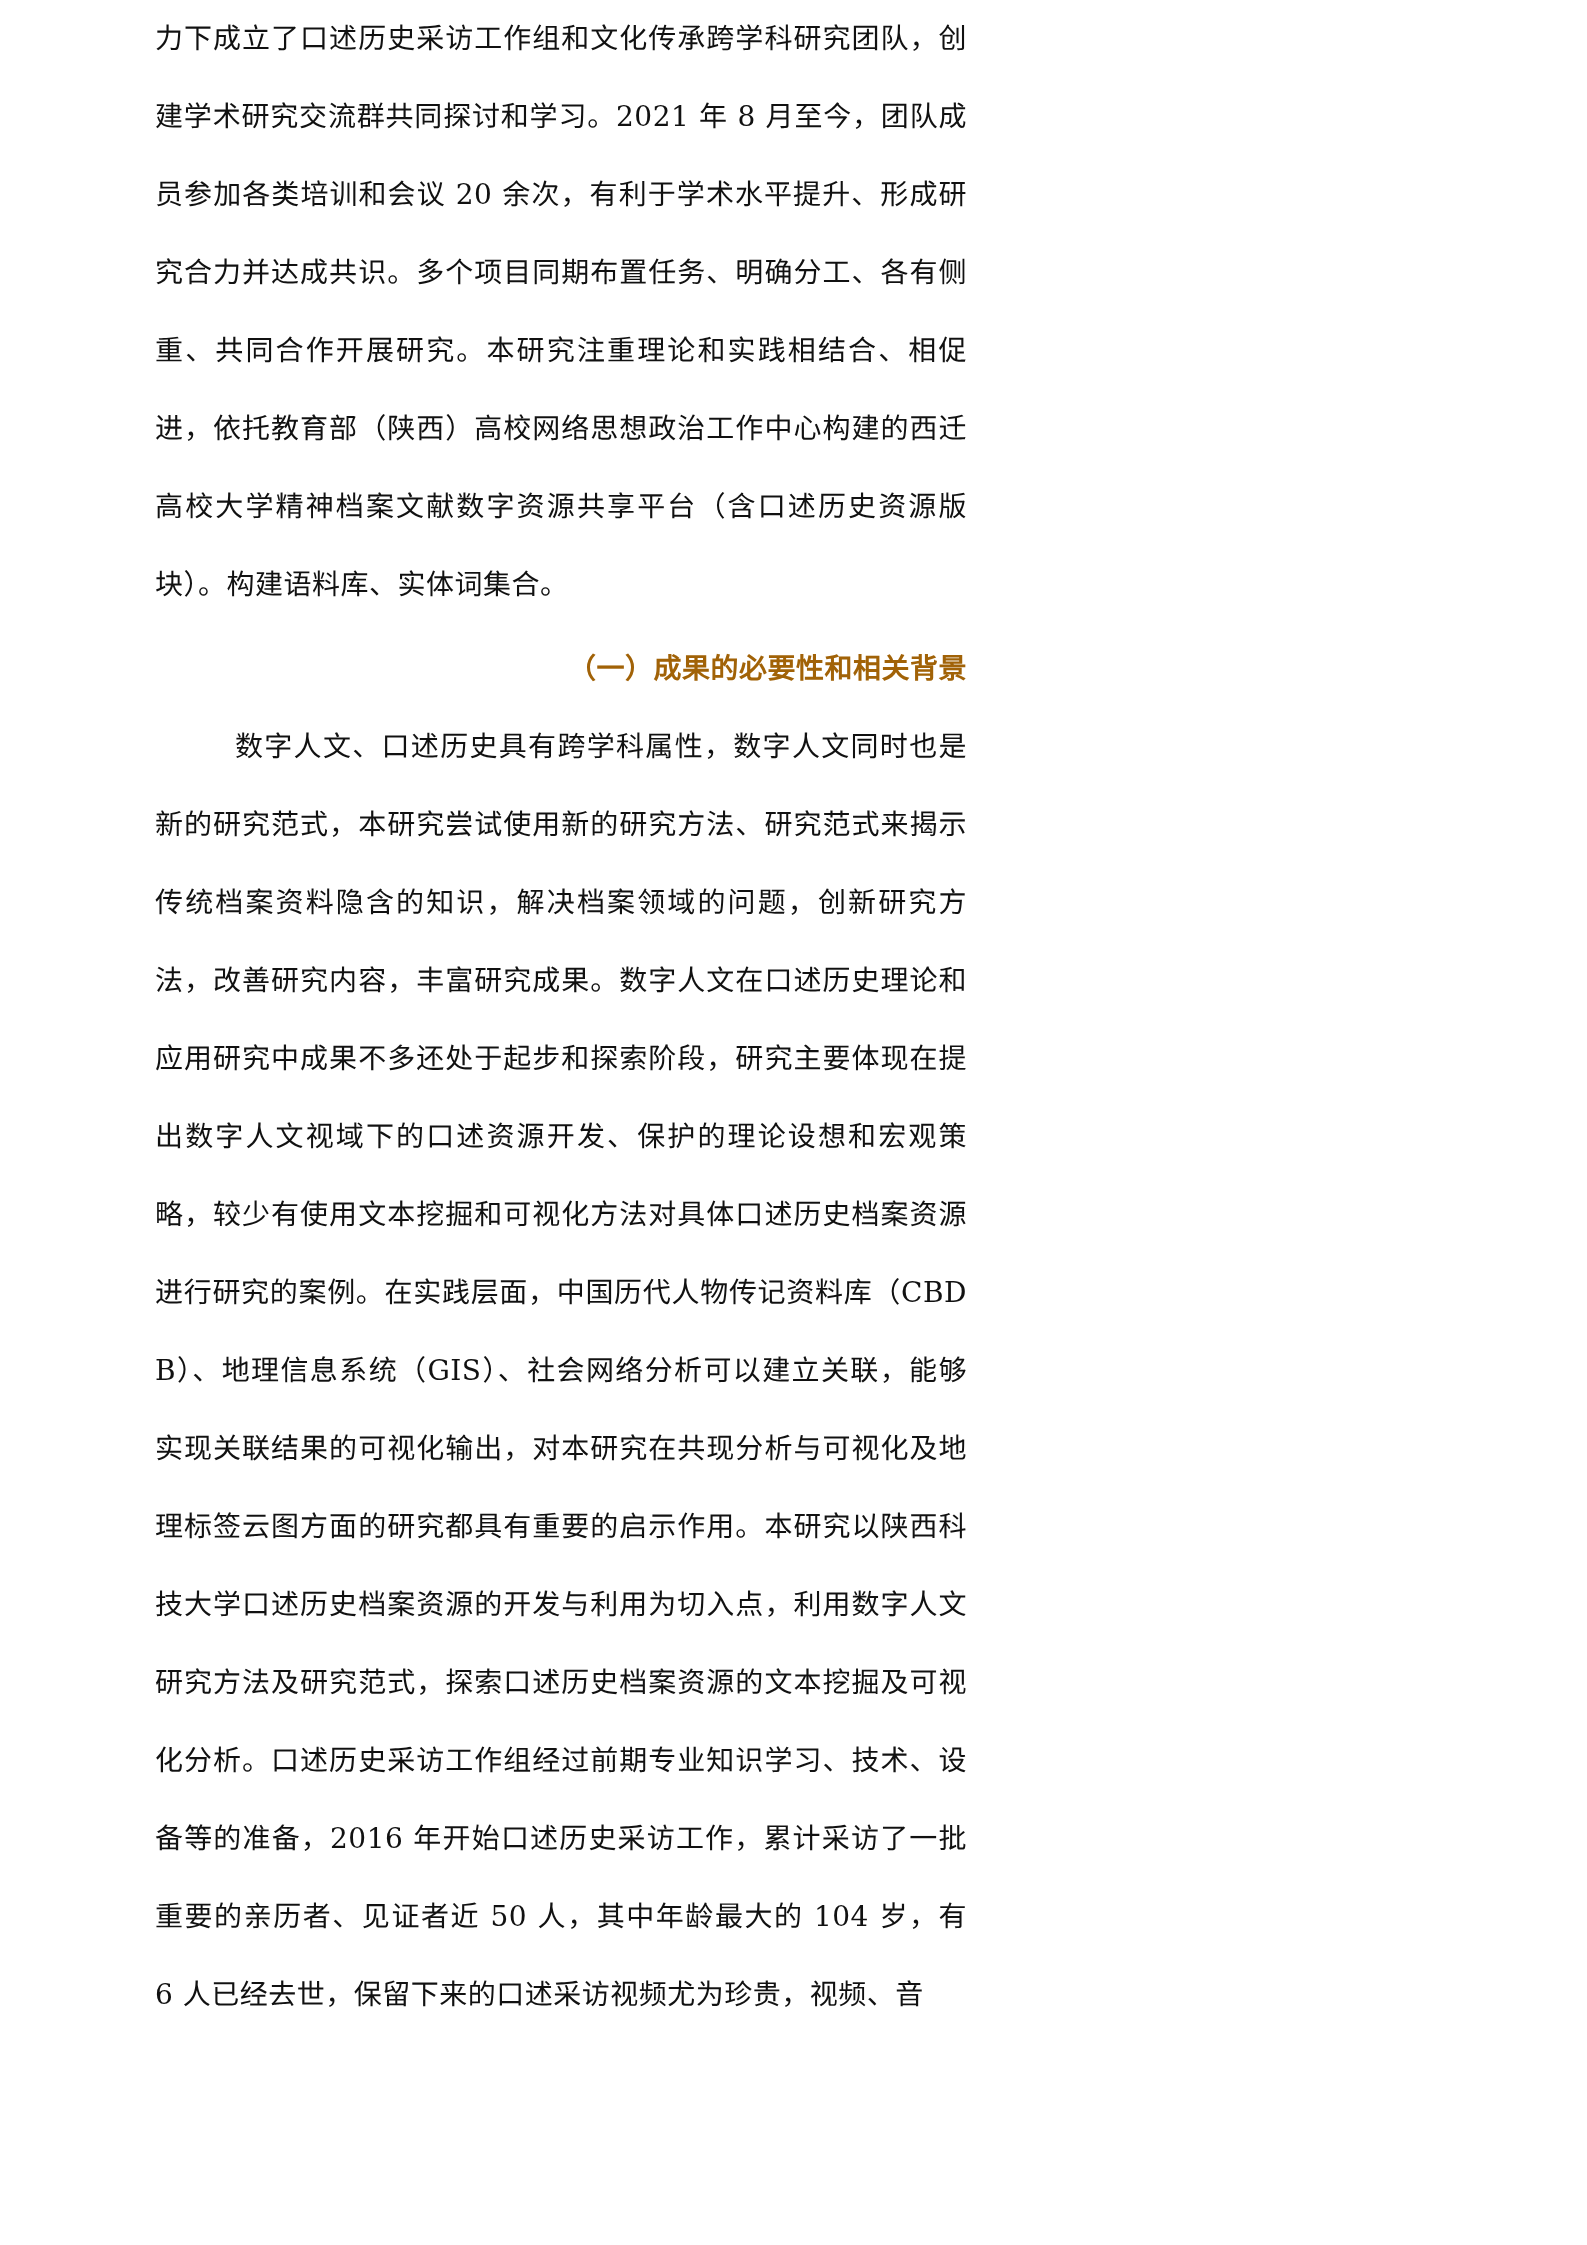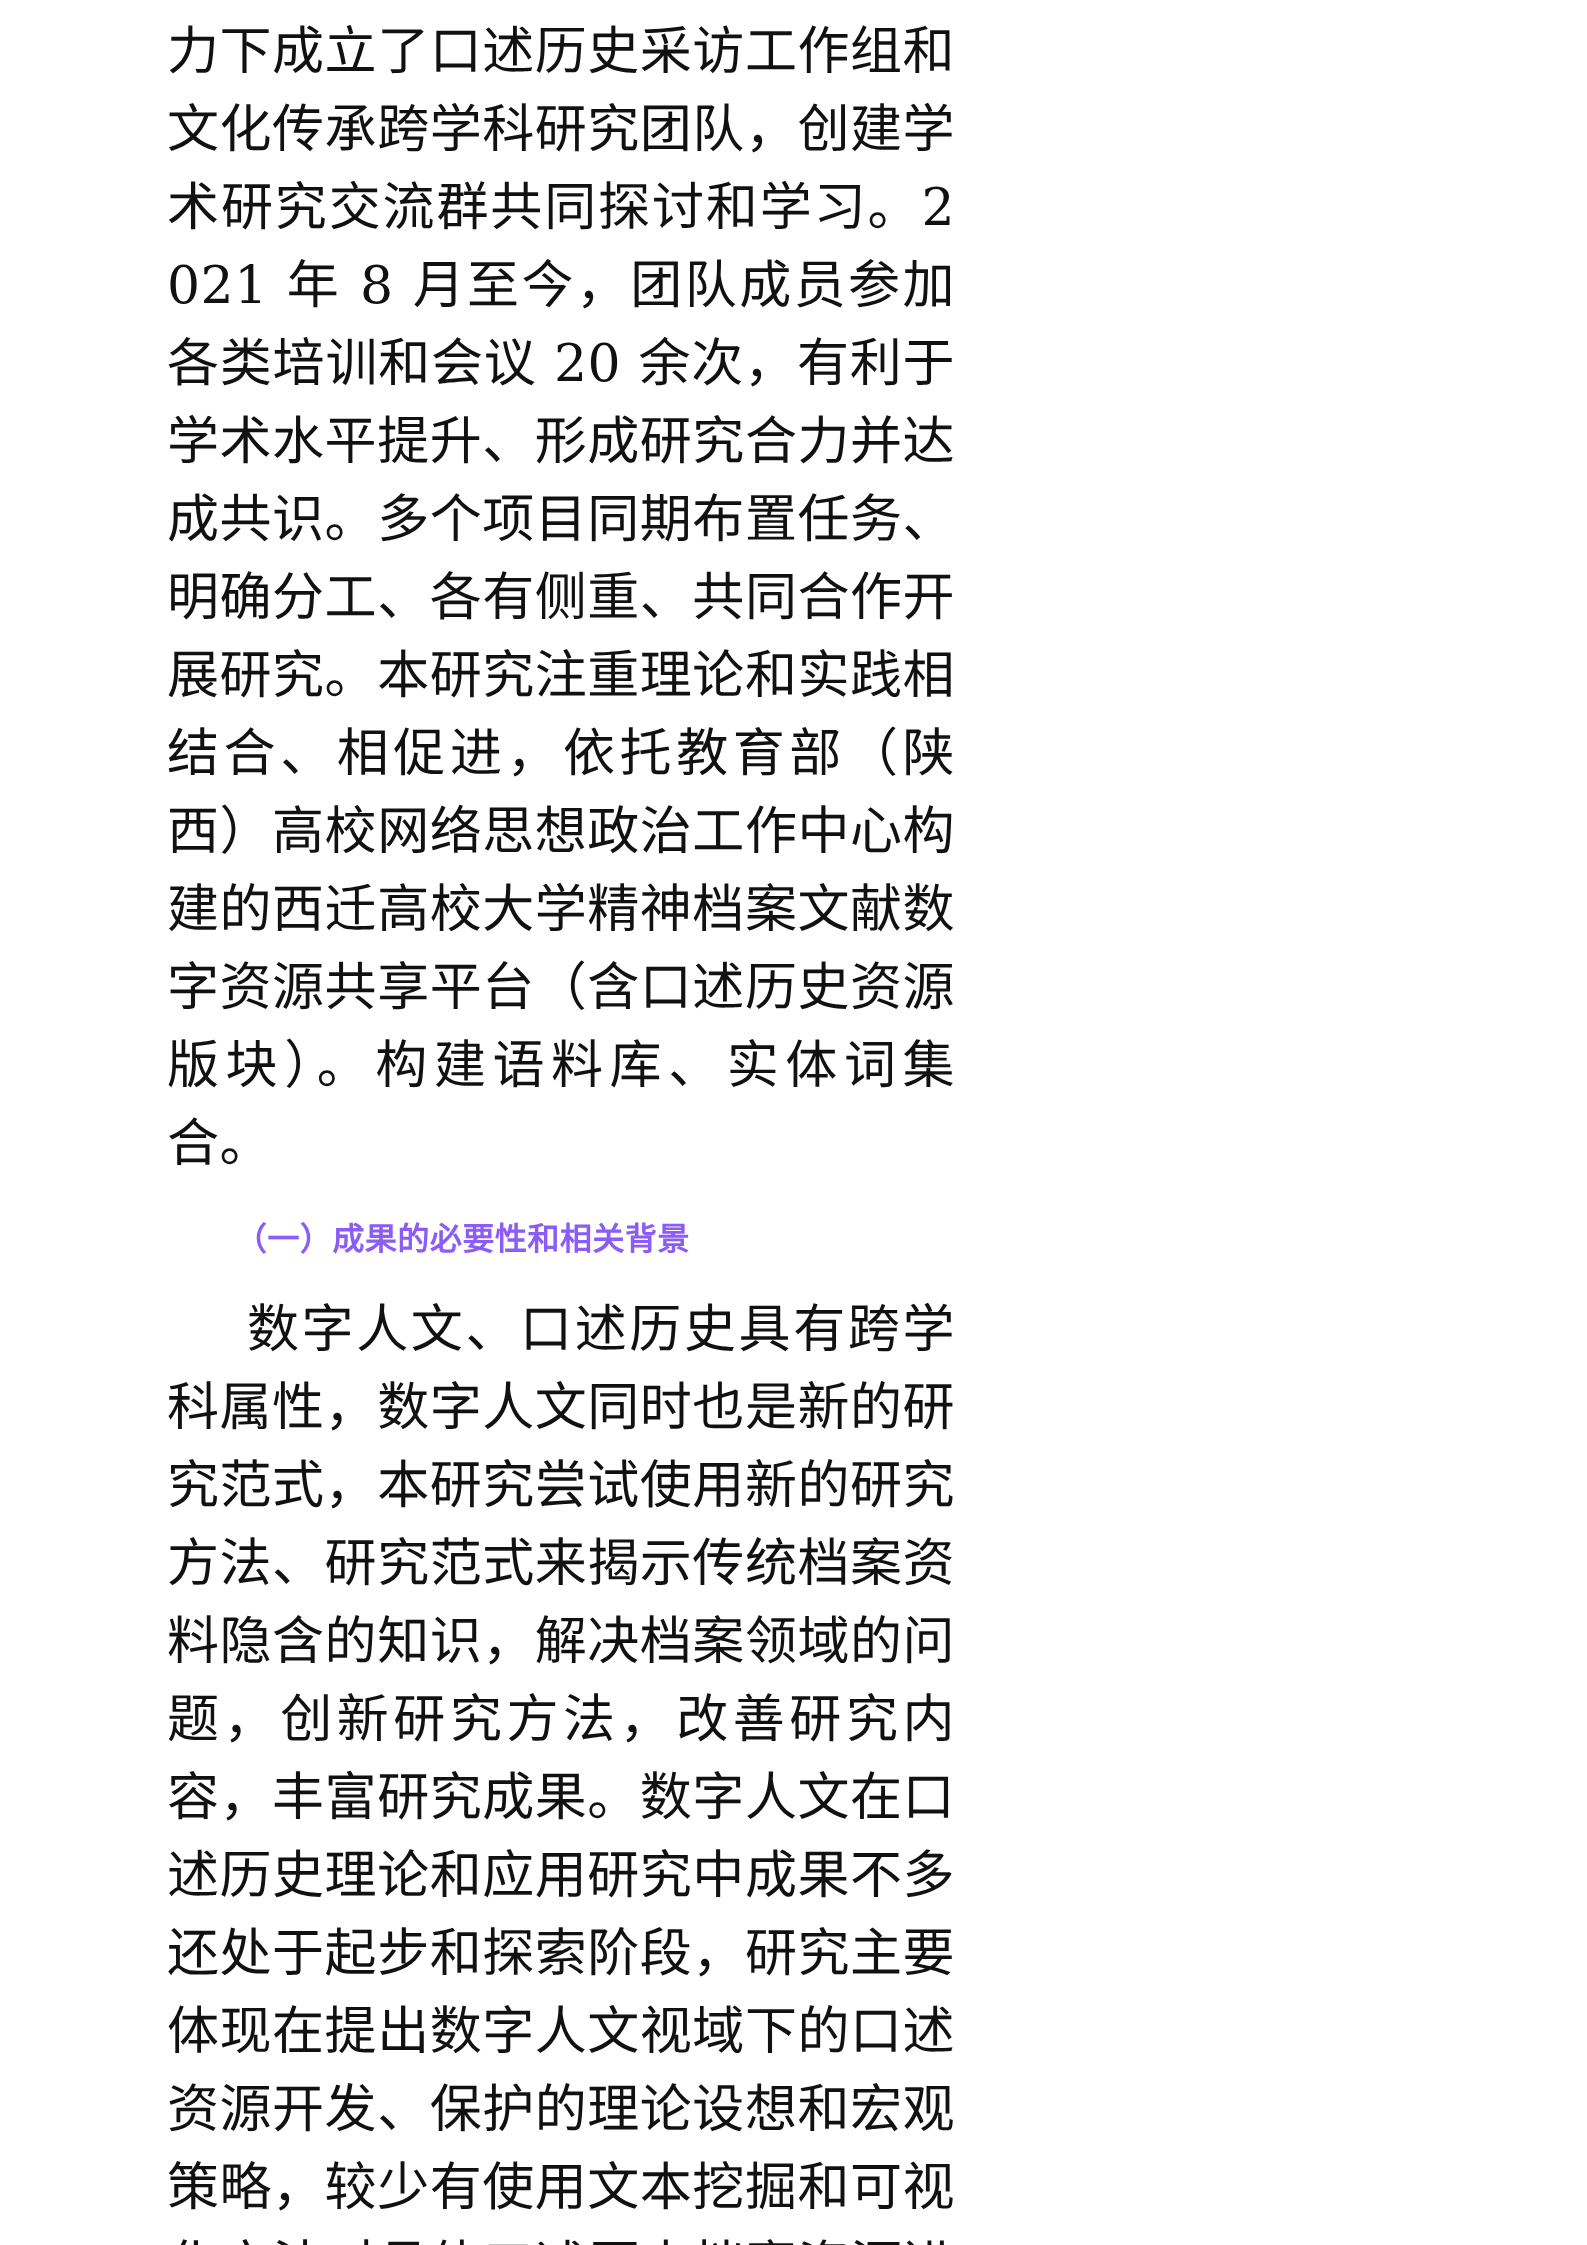--- a/index.html
+++ b/index.html
@@ -23,27 +23,27 @@
     left: 155px;
     top: 0px;
     width: 812px;
     color: #000000;
     font-family: "DejaVu Serif", "Liberation Serif", serif;
   }
 
   
   .para {
     font-family: "DejaVu Serif", "Liberation Serif", serif;
-    font-size: 52px;
+    font-size: 28px;
     line-height: 78px;
     text-align: justify;
     text-justify: inter-character;
     text-align-last: left;
     letter-spacing: 0.5px;
-    margin: 12px;
+    margin: 0;
     word-break: break-all;
     color: #111111;
   }
 
   .para.indent {
     text-indent: 80px;
   }
 
   .para.first {
     
@@ -59,28 +59,29 @@
     margin: 0;
     padding-left: 80px;
     letter-spacing: 1px;
     color: #000000;
     white-space: nowrap;
   }
 
   
   .h2-cn {
     font-family: "DejaVu Serif", "Liberation Serif", serif;
-    font-size: 32px;
+    font-size: 28px;
     font-weight: 700;
     line-height: 78px;
     margin: 0;
     padding-left: 80px;
     letter-spacing: 0.5px;
-    color: #8b5cf6;
+    color: #a16207;
     white-space: nowrap;
+    text-align: right;
   }
 
   .block-spacer-sm { height: 6px; }
 </style>
 </head>
 <body>
 
 <div class="page">
   <div class="doc-body">
 

